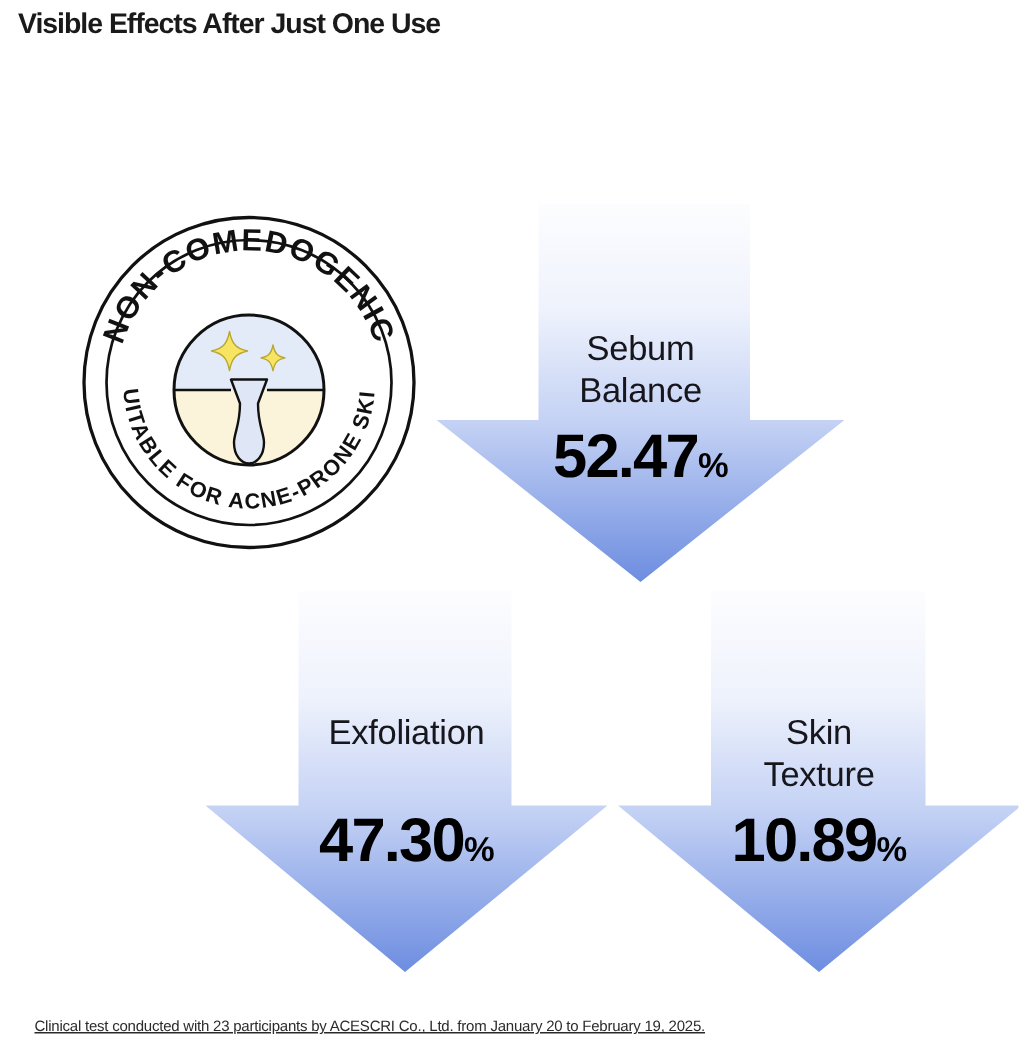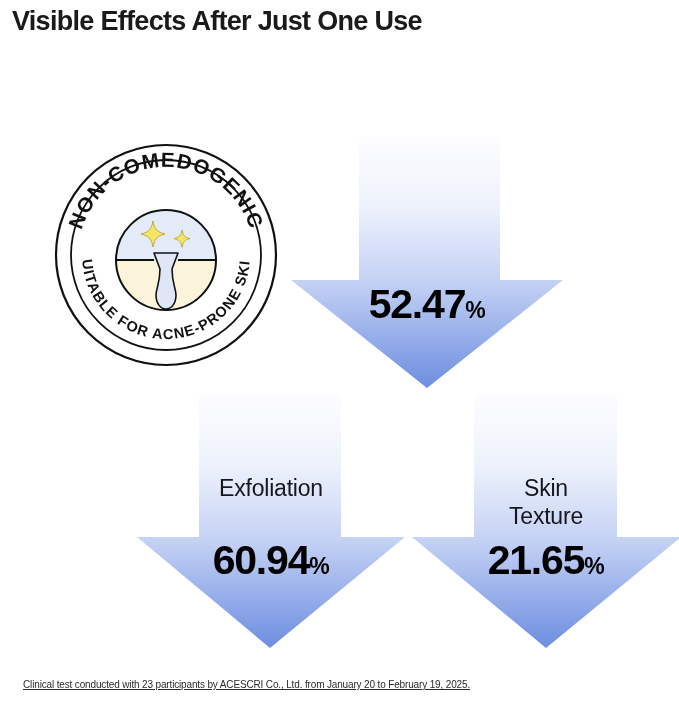--- a/index.html
+++ b/index.html
@@ -24,21 +24,21 @@
   }
   #title {
     font-size: 42px;
     font-weight: 700;
     letter-spacing: -1.4px;
     color: #141414;
     line-height: 1.08;
     white-space: nowrap;
   }
   #subtitle {
-    font-size: 27px;
+    font-size: 19px;
     font-weight: 600;
     letter-spacing: -0.7px;
     color: #1a1a1a;
     line-height: 1.15;
     margin-top: 4px;
     white-space: nowrap;
   }
 
   
   #badge {
@@ -170,20 +170,24 @@
     <defs>
       <linearGradient id="gradSebum" x1="0" y1="0" x2="0" y2="1">
         <stop offset="0%" stop-color="#fdfdff"></stop>
         <stop offset="28%" stop-color="#eef2fc"></stop>
         <stop offset="58%" stop-color="#c3d1f4"></stop>
         <stop offset="100%" stop-color="#6d8de0"></stop>
       </linearGradient>
     </defs>
     <path d="M 68,0 L 209,0 L 209,144 L 272,144 L 136,252 L 0,144 L 68,144 Z" fill="url(#gradSebum)"></path>
   </svg>
+  <div class="arrow-text label-box">
+    <div class="arrow-label">Sebum</div>
+    <div class="arrow-label">Balance</div>
+  </div>
   <div class="arrow-text value-box">
     <span class="arrow-value"><span>52.47</span><span class="pct">%</span></span>
   </div>
 </div>
 
 <div class="arrow" id="arrow-exfoliation-support">
   <svg width="272" height="256" viewBox="0 0 272 256" xmlns="http://www.w3.org/2000/svg">
     <defs>
       <linearGradient id="gradExfo" x1="0" y1="0" x2="0" y2="1">
         <stop offset="0%" stop-color="#fdfdff"></stop>
@@ -191,38 +195,38 @@
         <stop offset="58%" stop-color="#c3d1f4"></stop>
         <stop offset="100%" stop-color="#6d8de0"></stop>
       </linearGradient>
     </defs>
     <path d="M 64,0 L 206,0 L 206,143 L 270,143 L 135,254 L 2,143 L 64,143 Z" fill="url(#gradExfo)"></path>
   </svg>
   <div class="arrow-text label-box">
     <div class="arrow-label">Exfoliation</div>
   </div>
   <div class="arrow-text value-box">
-    <span class="arrow-value"><span>60.94</span><span class="pct">%</span></span>
+    <span class="arrow-value"><span>47.30</span><span class="pct">%</span></span>
   </div>
 </div>
 
 <div class="arrow" id="arrow-skin-texture">
   <svg width="272" height="256" viewBox="0 0 272 256" xmlns="http://www.w3.org/2000/svg">
     <defs>
       <linearGradient id="gradSkin" x1="0" y1="0" x2="0" y2="1">
         <stop offset="0%" stop-color="#fdfdff"></stop>
         <stop offset="28%" stop-color="#eef2fc"></stop>
         <stop offset="58%" stop-color="#c3d1f4"></stop>
         <stop offset="100%" stop-color="#6d8de0"></stop>
       </linearGradient>
     </defs>
     <path d="M 64,0 L 207,0 L 207,143 L 271,143 L 136,254 L 2,143 L 64,143 Z" fill="url(#gradSkin)"></path>
   </svg>
   <div class="arrow-text label-box">
     <div class="arrow-label">Skin</div>
     <div class="arrow-label">Texture</div>
   </div>
   <div class="arrow-text value-box">
-    <span class="arrow-value"><span>21.65</span><span class="pct">%</span></span>
+    <span class="arrow-value"><span>10.89</span><span class="pct">%</span></span>
   </div>
 </div>
 
 <div id="footnote">Clinical test conducted with 23 participants by ACESCRI Co., Ltd. from January 20 to February 19, 2025.</div>
 
 </body></html>

